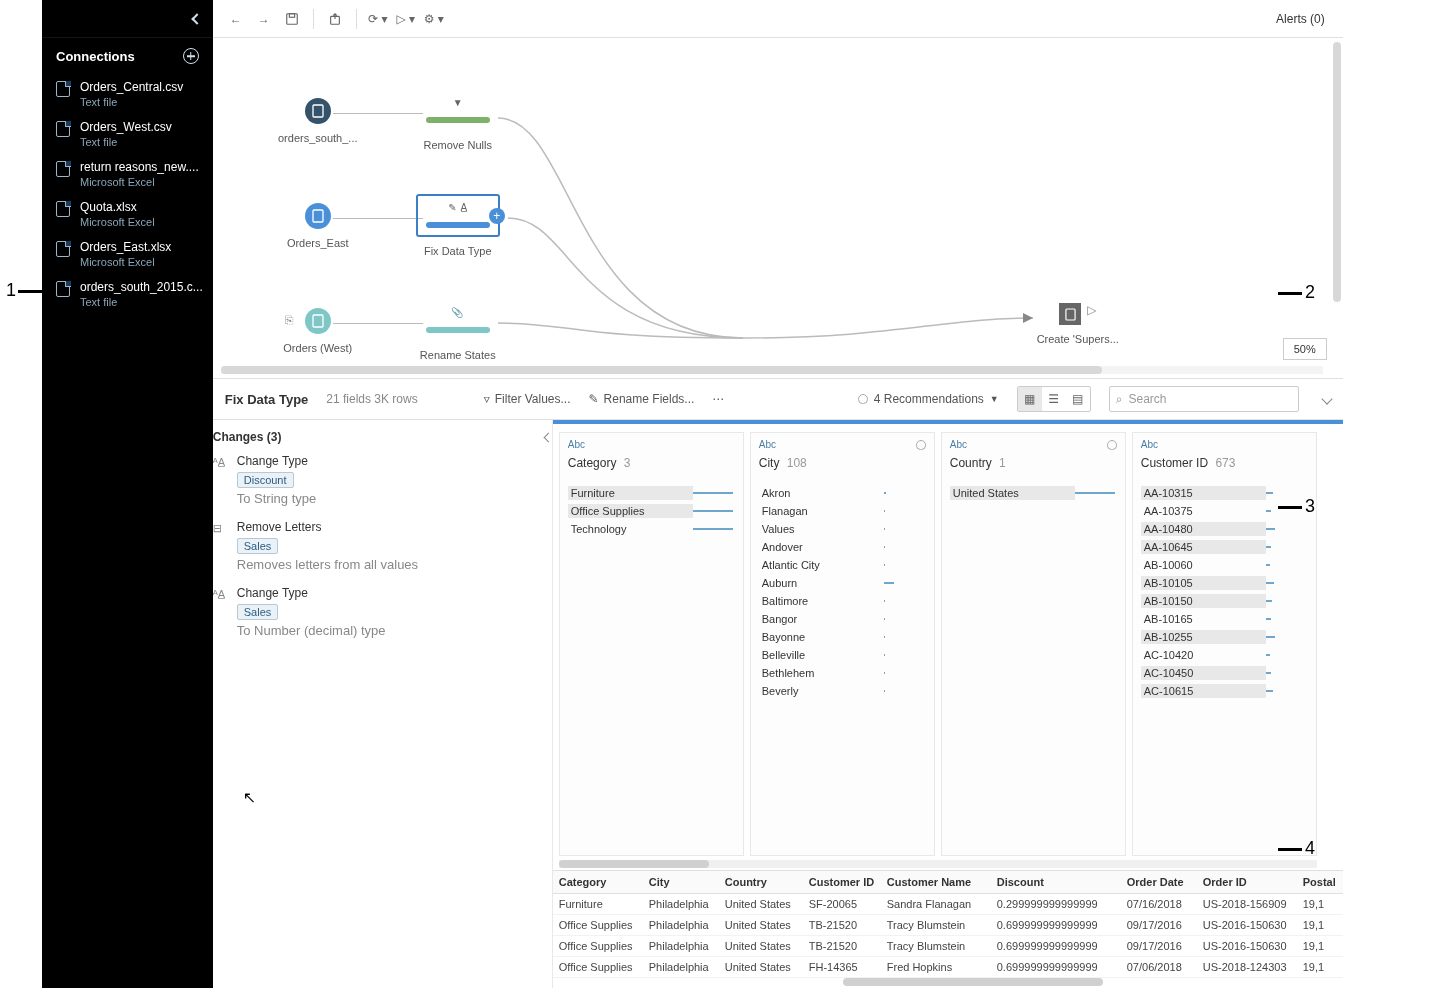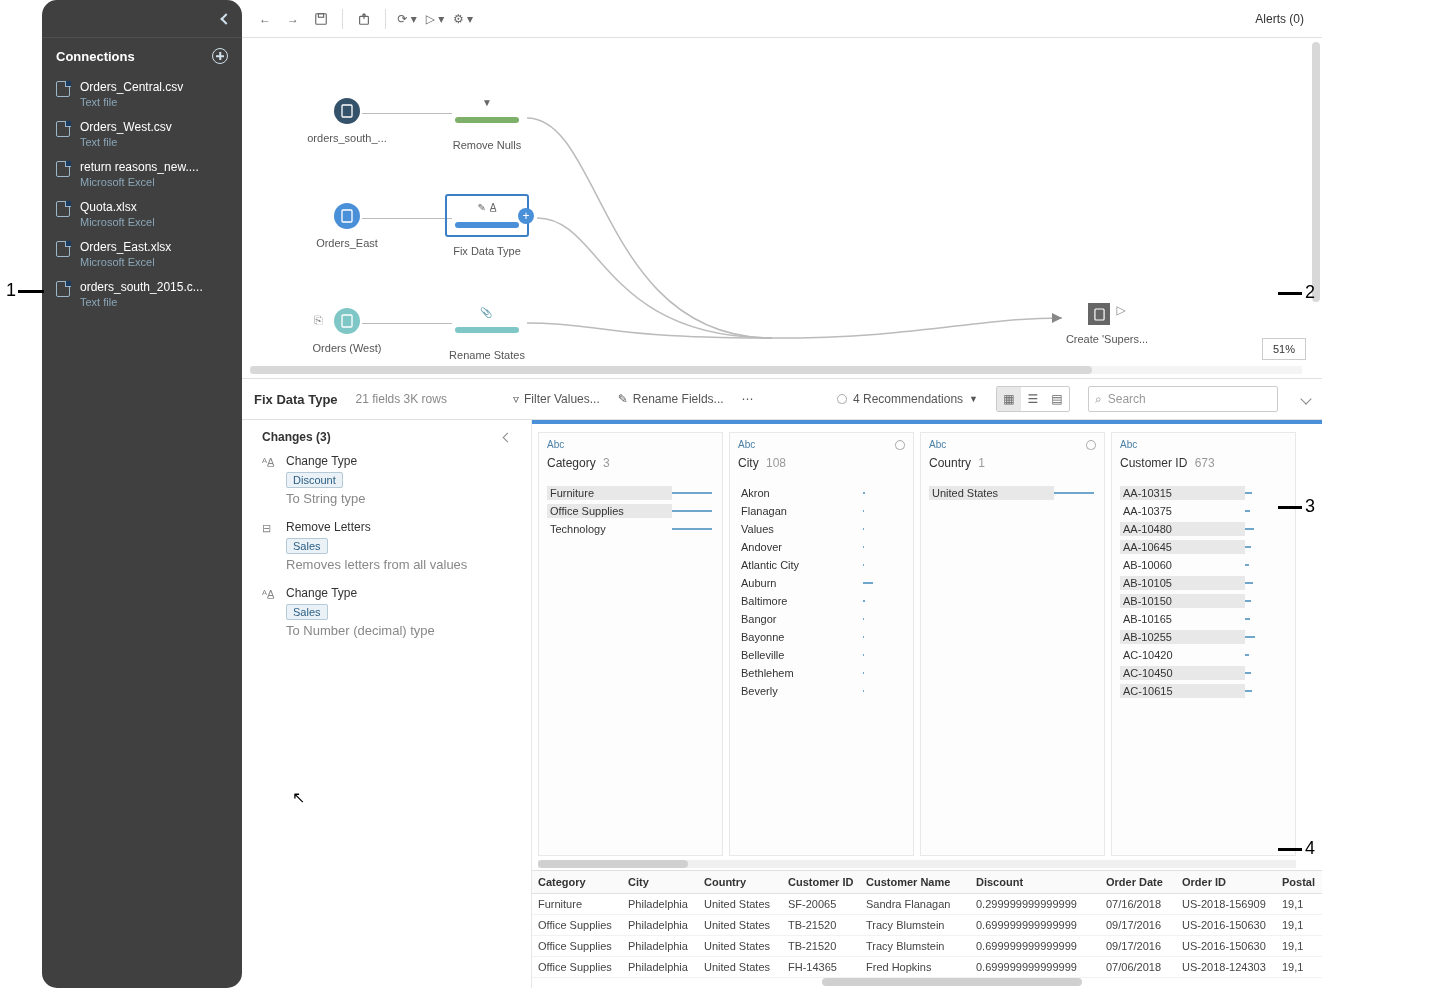--- a/index.html
+++ b/index.html
@@ -4,21 +4,21 @@
 <style>
 * { box-sizing: border-box; margin: 0; padding: 0; }
 body { font-family: -apple-system, "Segoe UI", Arial, sans-serif; font-size: 12px; color: #333; background: #fff; overflow: hidden; }
 .app { display: flex; height: 988px; width: 1280px; position: relative; }
 
 
 .callout { position: absolute; font-size: 18px; font-weight: 400; color: #000; z-index: 100; }
 .callout-line { position: absolute; background: #000; height: 3px; z-index: 99; }
 
 
-.sidebar { width: 225px; background: #404040; color: #fff; display: flex; flex-direction: column; border-radius: 15px; }
+.sidebar { width: 225px; background: #000000; color: #fff; display: flex; flex-direction: column; }
 .sidebar-top { height: 38px; display: flex; align-items: center; justify-content: flex-end; padding-right: 12px; border-bottom: 1px solid rgba(255,255,255,0.08); }
 .chevron-left { width: 8px; height: 8px; border-left: 2px solid #cfe0ea; border-bottom: 2px solid #cfe0ea; transform: rotate(45deg); }
 .connections-header { display: flex; align-items: center; justify-content: space-between; padding: 10px 14px; }
 .connections-header span { font-size: 13px; font-weight: 600; }
 .plus-circle { width: 16px; height: 16px; border: 1.5px solid #cfe0ea; border-radius: 50%; position: relative; }
 .plus-circle:before, .plus-circle:after { content:""; position:absolute; background:#cfe0ea; }
 .plus-circle:before { left:3px; right:3px; top:50%; height:1.5px; transform:translateY(-50%);}
 .plus-circle:after { top:3px; bottom:3px; left:50%; width:1.5px; transform:translateX(-50%);}
 .conn-list { padding: 0 0 0 0; }
 .conn-item { display: flex; padding: 6px 10px 6px 14px; cursor: pointer; }
@@ -63,21 +63,21 @@
 .ph-spacer{flex:1;}
 .ph-rec{display:flex;align-items:center;gap:6px;color:#555;font-size:12px;}
 .view-toggle{display:flex;border:1px solid #ccc;border-radius:2px;overflow:hidden;}
 .view-toggle div{width:24px;height:24px;display:flex;align-items:center;justify-content:center;color:#666;}
 .view-toggle div.active{background:#e8e8e8;}
 .search-box{border:1px solid #ccc;border-radius:2px;width:190px;height:26px;display:flex;align-items:center;padding:0 6px;color:#999;gap:6px;}
 .expand-chev{width:8px;height:8px;border-right:1.5px solid #888;border-bottom:1.5px solid #888;transform:rotate(45deg);margin-left:6px;}
 
 
 .bottom{flex:1;display:flex;overflow:hidden;}
-.changes-pane{width:290px;border-right:1px solid #e8e8e8;padding:10px 20px;}
+.changes-pane{width:340px;border-right:1px solid #e8e8e8;padding:10px 0;}
 .changes-header{display:flex;justify-content:space-between;align-items:center;margin-bottom:10px;}
 .changes-header span{font-weight:600;font-size:12px;}
 .chev-left-sm{width:7px;height:7px;border-left:1.5px solid #888;border-bottom:1.5px solid #888;transform:rotate(45deg);}
 .change-item{display:flex;gap:8px;margin-bottom:14px;}
 .change-icon{width:16px;color:#888;font-size:11px;flex-shrink:0;padding-top:2px;}
 .change-body{flex:1;}
 .change-title{font-size:12px;color:#333;margin-bottom:4px;}
 .change-tag{display:inline-block;border:1px solid #b5c9d6;background:#eaf2f8;padding:1px 6px;border-radius:2px;font-size:11px;color:#2b5d82;margin-bottom:3px;}
 .change-desc{font-size:13px;color:#888;}
 
@@ -282,21 +282,21 @@
           <path d="M5 225 C80 225 80 240 250 240" stroke="#bbb" stroke-width="1.5" fill="none"></path>
           <path d="M250 240 C400 240 450 220 540 220" stroke="#bbb" stroke-width="1.5" fill="none" marker-end=""></path>
           <path d="M530 215 l10 5 l-10 5 z" fill="#888"></path>
         </svg>
 
       </div>
       <div class="flow-scrollbar-v"></div>
       <div class="flow-scrollbar-h">
         <div class="flow-scrollbar-h-thumb"></div>
       </div>
-      <div class="zoom-badge">51%</div>
+      <div class="zoom-badge">50%</div>
     </div>
 
     <div class="profile-header">
       <span class="ph-title">Fix Data Type</span>
       <span class="ph-meta">21 fields  3K rows</span>
       <div style="width:30px;"></div>
       <div class="ph-action">
         <span>▿</span>
         <span>Filter Values...</span>
       </div>

